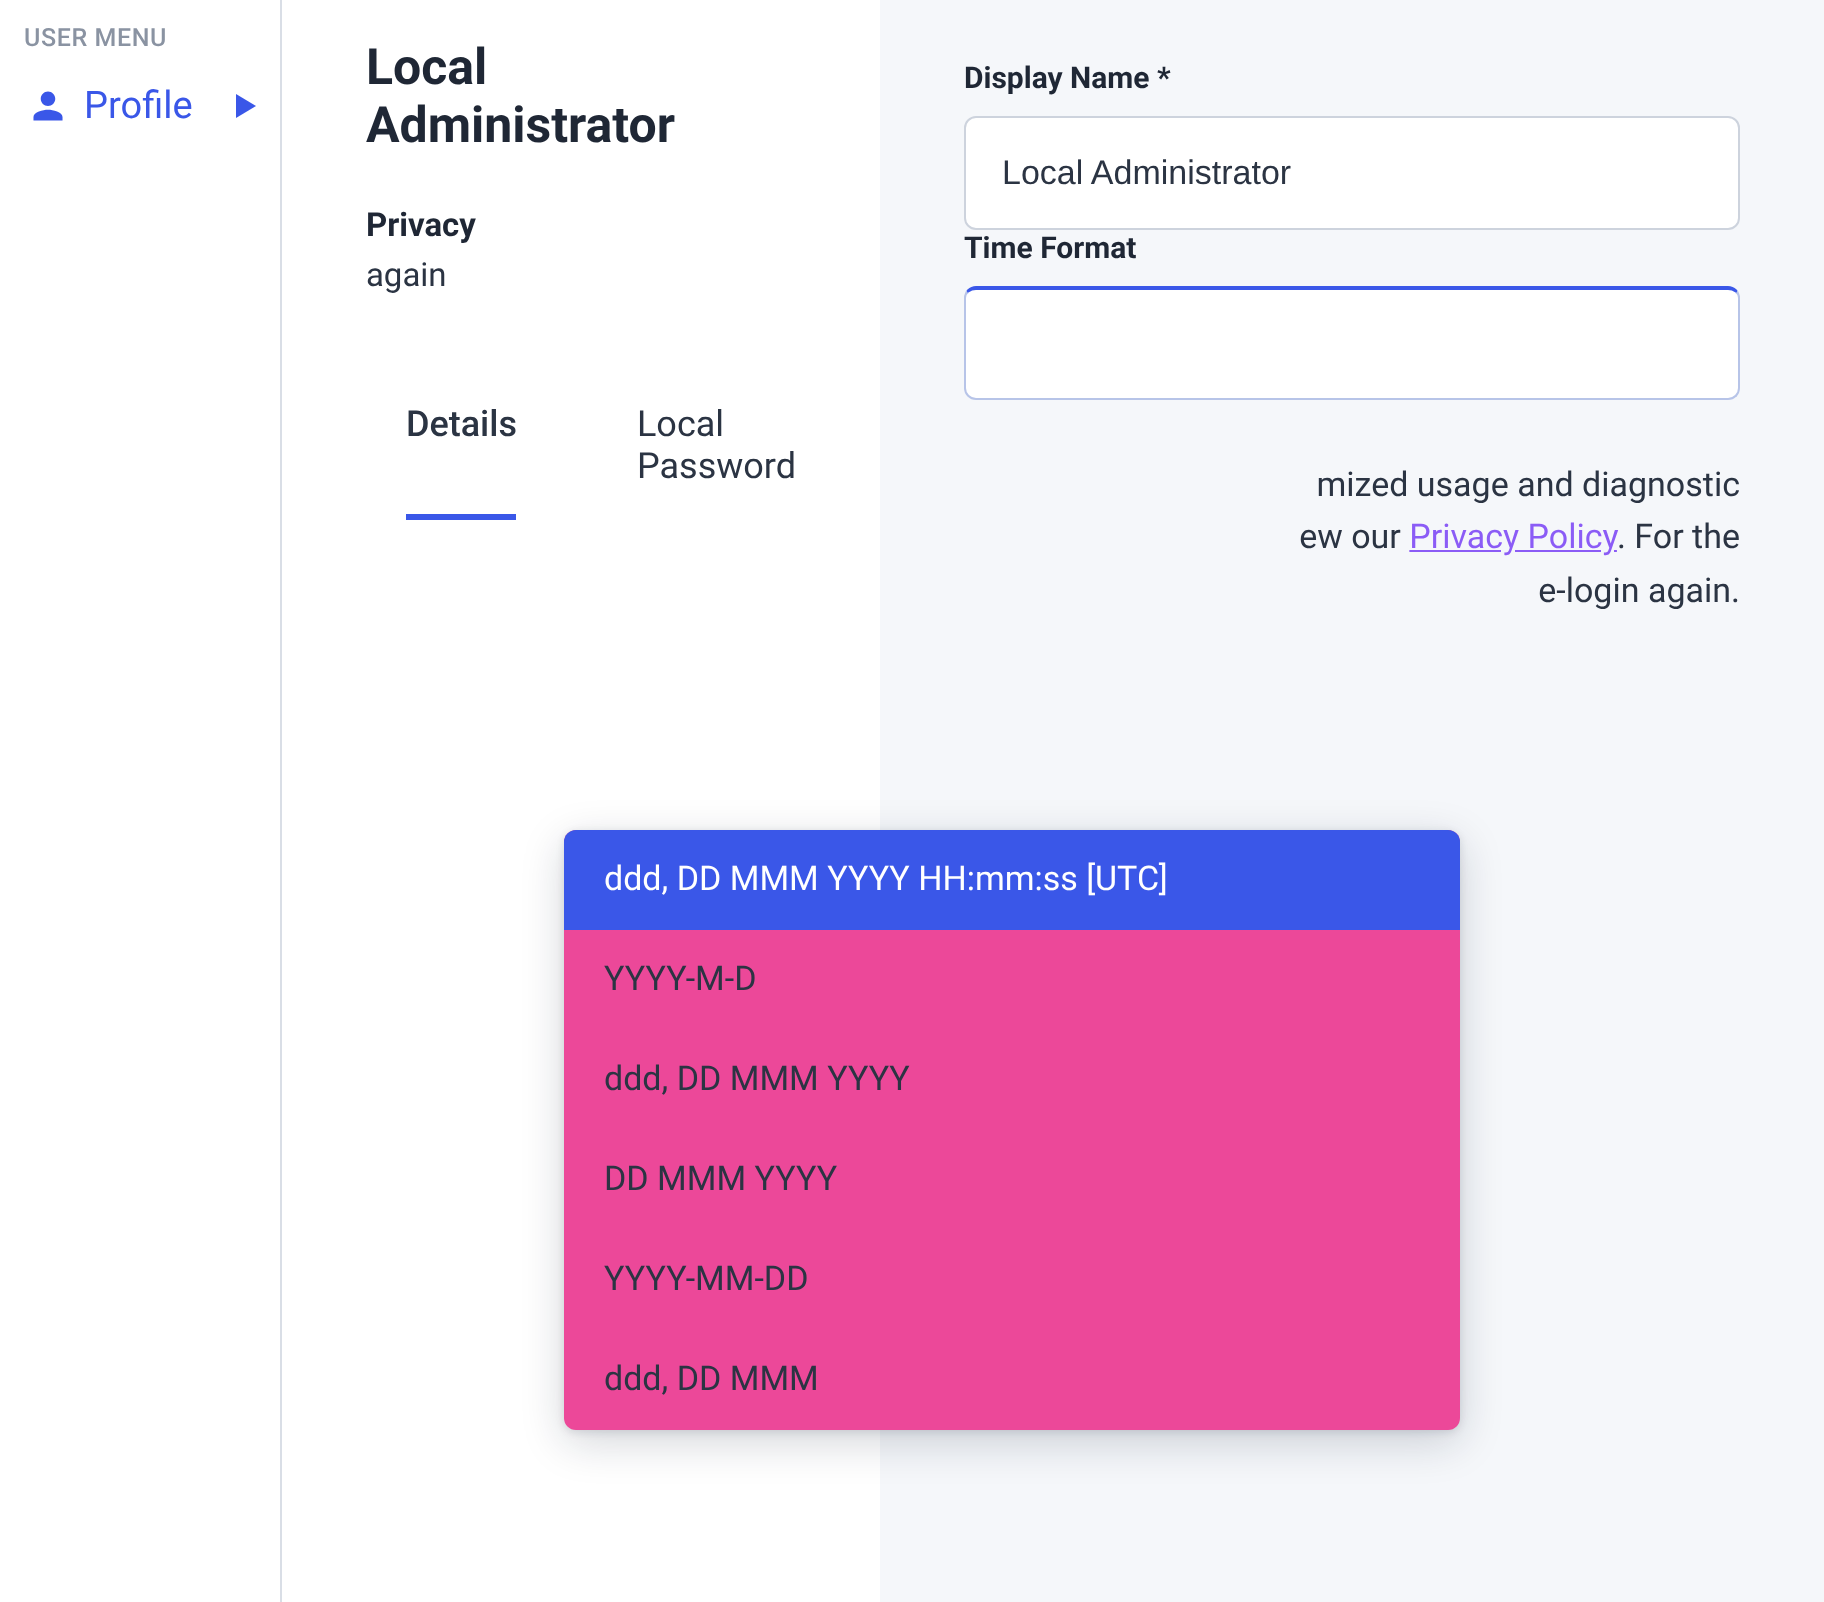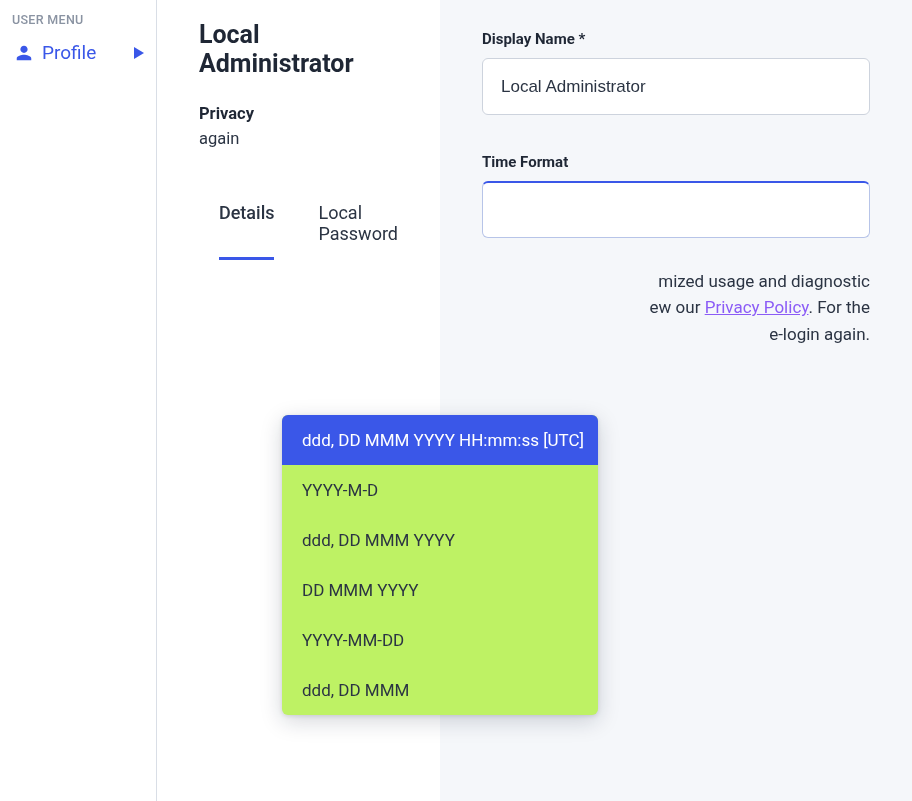--- a/index.html
+++ b/index.html
@@ -69,21 +69,21 @@
     font-weight: 700;
     color: #1f2735;
     margin-bottom: 6px;
   }
   .kv-value {
     font-size: 16.5px;
     color: #2b3443;
   }
   .tabs {
     display: flex;
-    gap: 44px;
+    gap: 60px;
     margin-top: 48px;
     padding-left: 20px;
   }
   .tab {
     font-size: 18px;
     color: #2b3443;
     padding: 6px 0 13px 0;
     cursor: pointer;
     border-bottom: 3px solid transparent;
   }
@@ -108,21 +108,21 @@
     width: 388px;
     height: 57px;
     border: 1px solid #cdd3dd;
     border-radius: 6px;
     background: #fff;
     padding: 0 18px;
     font-size: 17px;
     color: #2b3443;
     outline: none;
   }
-  .field-block { margin-bottom: 38px; }
+  .field-block { }
 
   
   .select-shell {
     width: 388px;
     height: 57px;
     border: 1px solid #b7c4e8;
     border-top: 2px solid #3a57e8;
     border-radius: 6px;
     background: #fff;
   }
@@ -137,22 +137,22 @@
     color: #8b5cf6;
     text-decoration: underline;
     cursor: pointer;
   }
 
   
   .dropdown {
     position: absolute;
     left: 282px;
     top: 415px;
-    width: 316px;
-    background: #bef264;
+    width: 448px;
+    background: #ec4899;
     border-radius: 6px;
     box-shadow: 0 6px 22px rgba(15,25,50,0.18), 0 1px 4px rgba(15,25,50,0.12);
     overflow: hidden;
     z-index: 50;
   }
   .dropdown-item {
     padding: 15px 20px;
     font-size: 17px;
     color: #2b3443;
     cursor: pointer;

